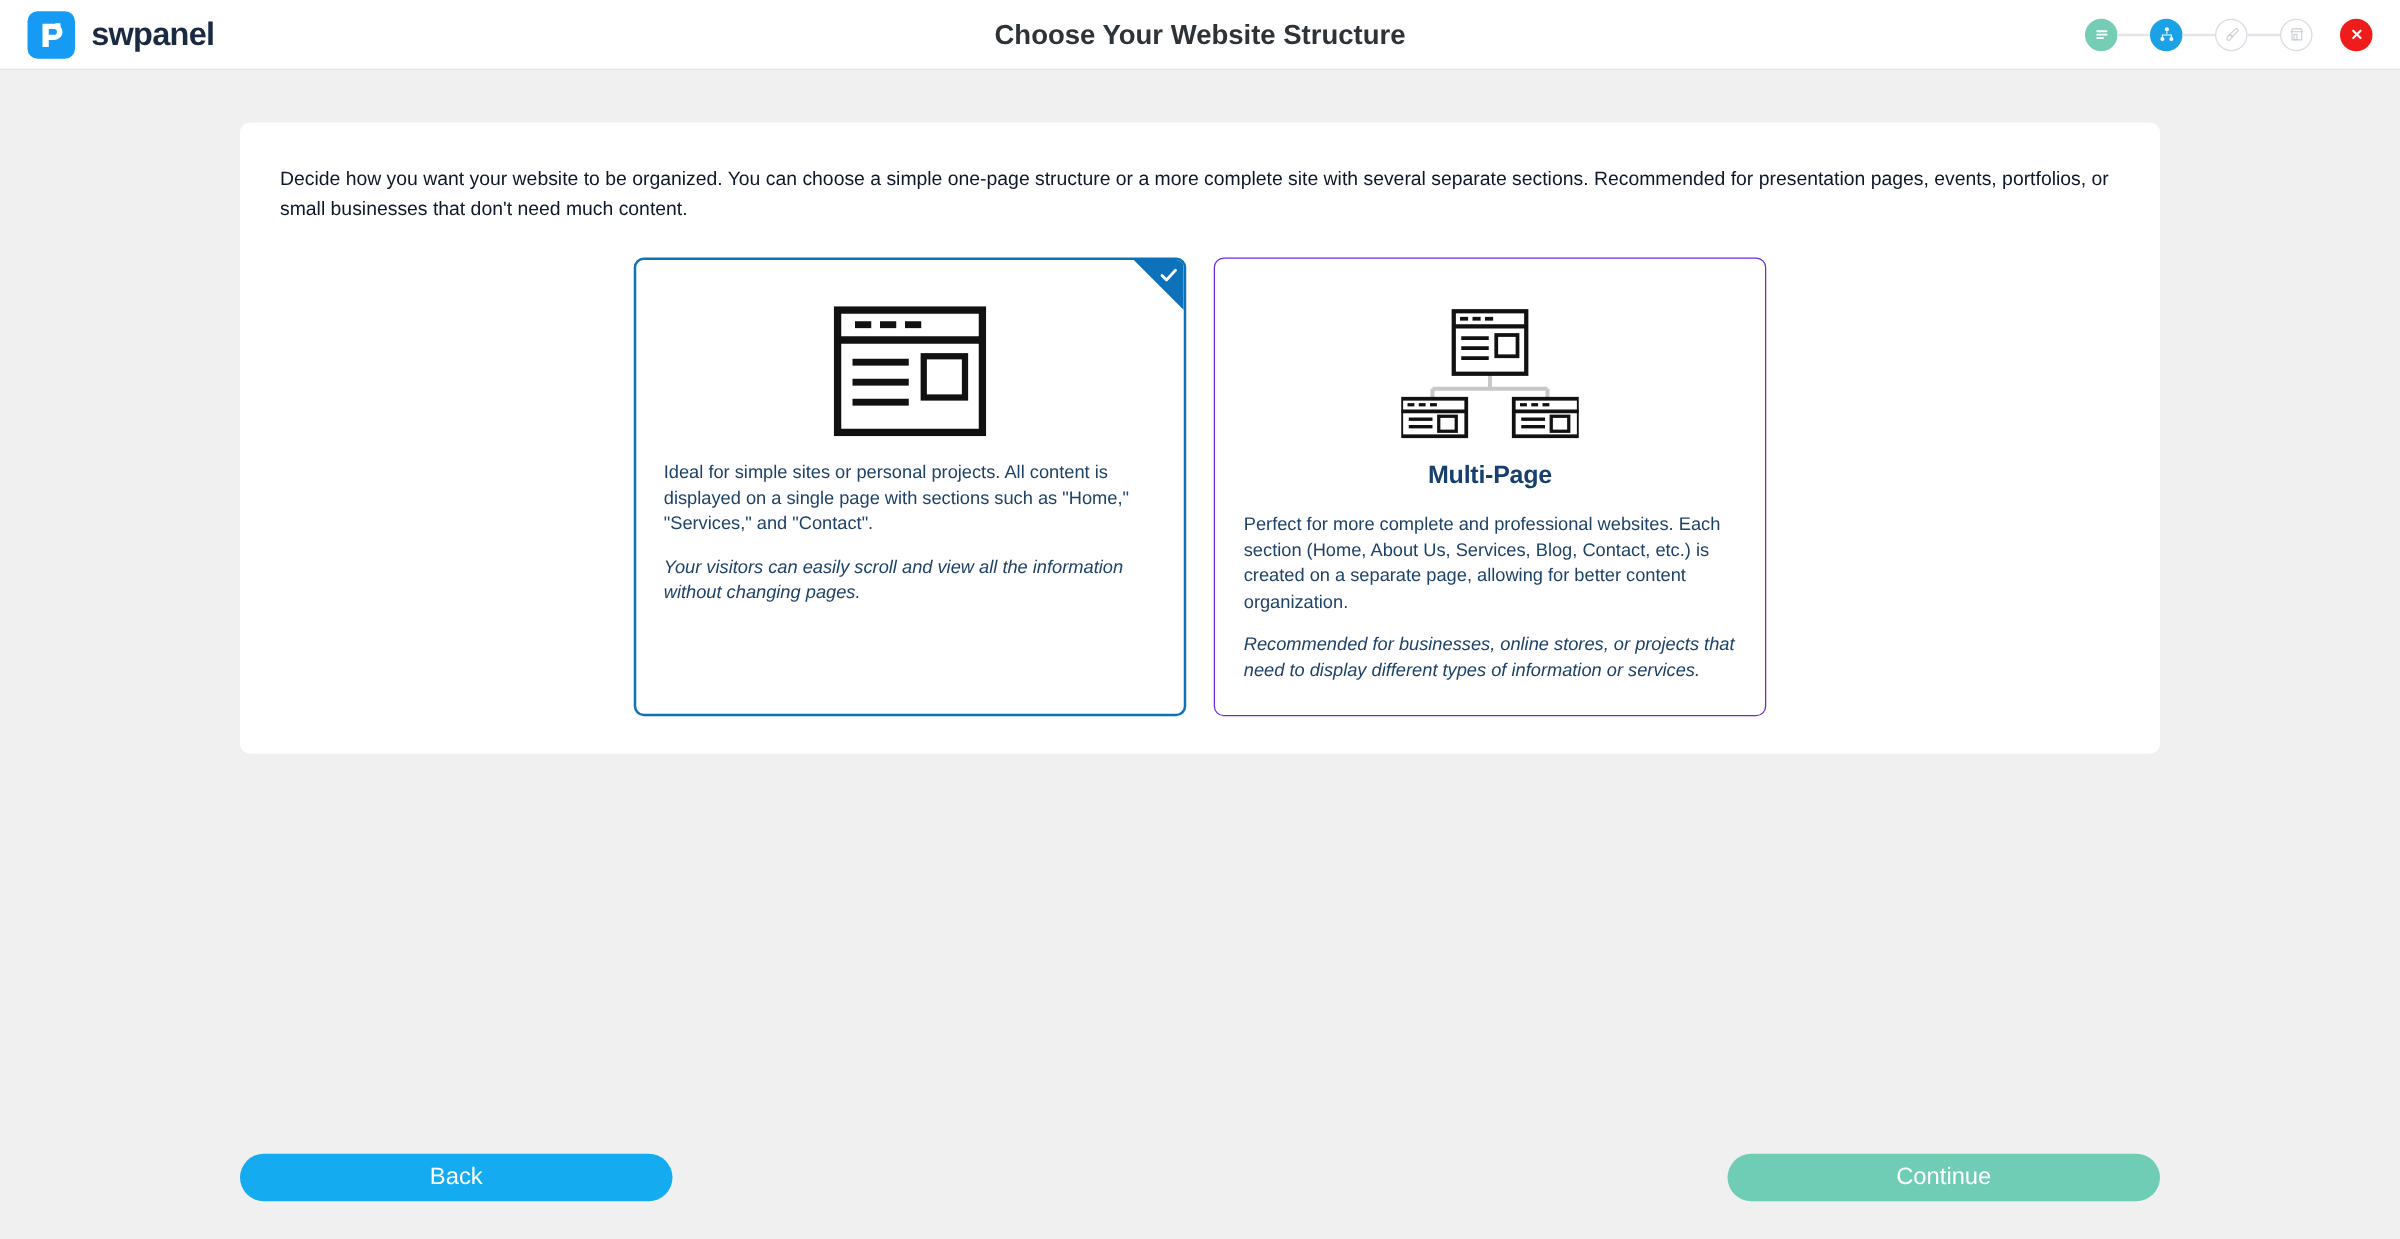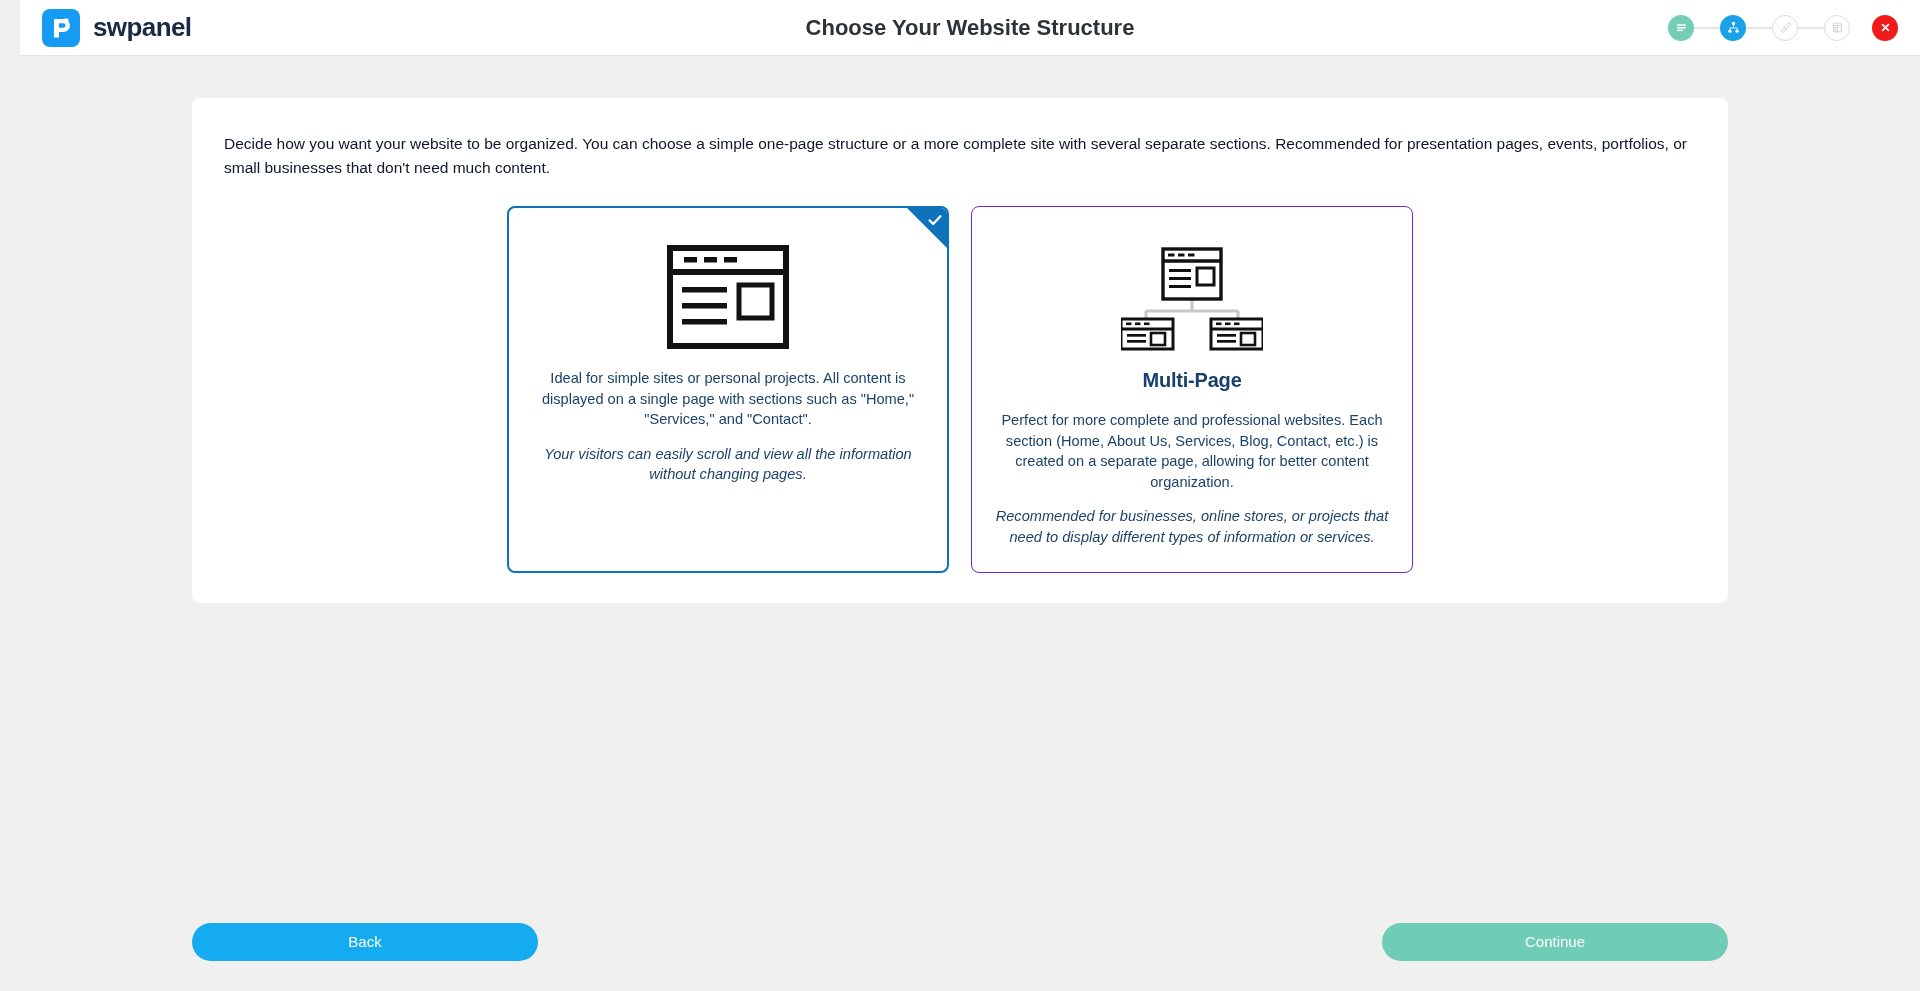--- a/index.html
+++ b/index.html
@@ -19,21 +19,20 @@
 
   
   .topbar {
     position: relative;
     height: 56px;
     background: #ffffff;
     border-bottom: 1px solid #e4e4e4;
     display: flex;
     align-items: center;
     padding: 0 22px;
-    margin-left: 20px;
   }
 
   .brand {
     display: flex;
     align-items: center;
     gap: 13px;
   }
 
   .brand-mark {
     width: 38px;
@@ -185,21 +184,20 @@
     color: #18406c;
     margin-bottom: 18px;
     letter-spacing: -0.2px;
   }
 
   .card-para {
     font-size: 14.6px;
     line-height: 20.5px;
     color: #1d4268;
     margin-bottom: 14px;
-    text-align: center;
   }
   .card-para:last-child { margin-bottom: 0; font-style: italic; }
 
   
   .footer {
     position: absolute;
     left: 0; right: 0;
     bottom: 26px;
     height: 46px;
     padding: 0 192px;
@@ -208,21 +206,21 @@
     align-items: center;
   }
 
   .btn {
     width: 346px;
     height: 38px;
     border: none;
     border-radius: 20px;
     color: #ffffff;
     font-family: "Liberation Sans", sans-serif;
-    font-size: 15px;
+    font-size: 19px;
     cursor: pointer;
     line-height: 38px;
     text-align: center;
     padding: 0;
   }
 
   .btn-back    { background: #14ABF0; }
   .btn-continue{ background: #6FCCB5; }
 </style>
 </head>

